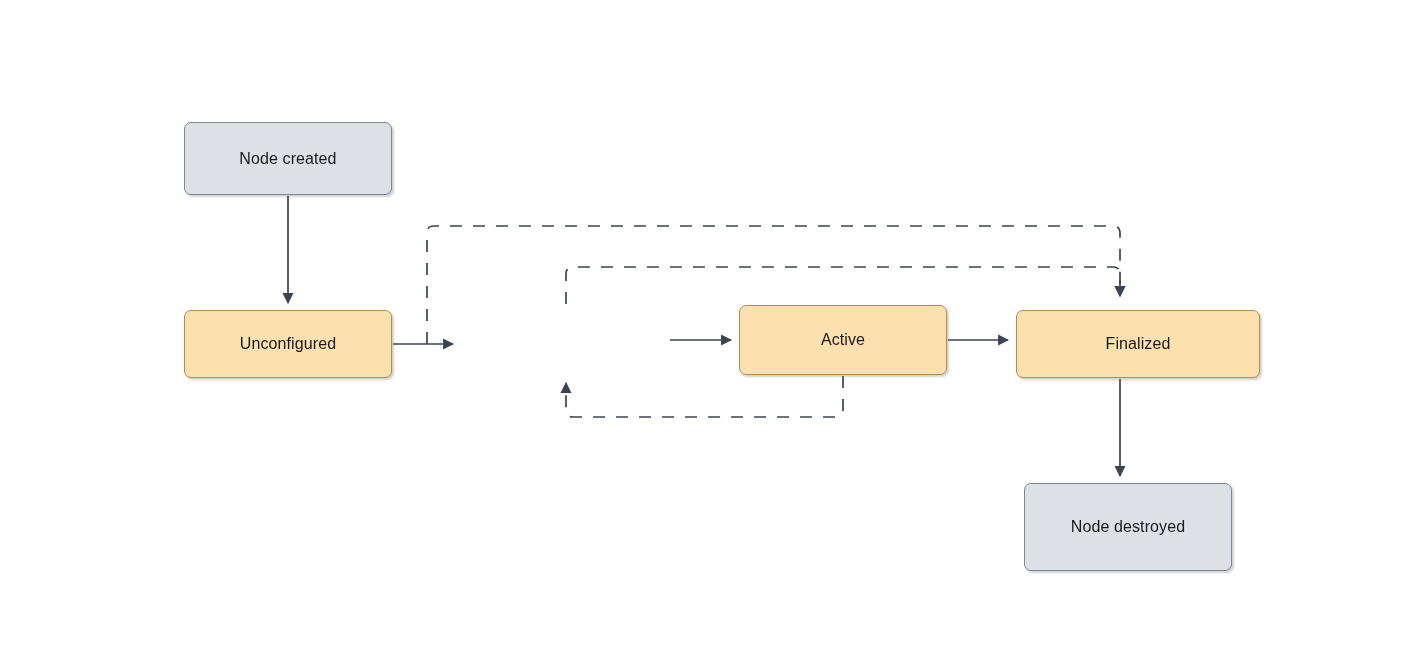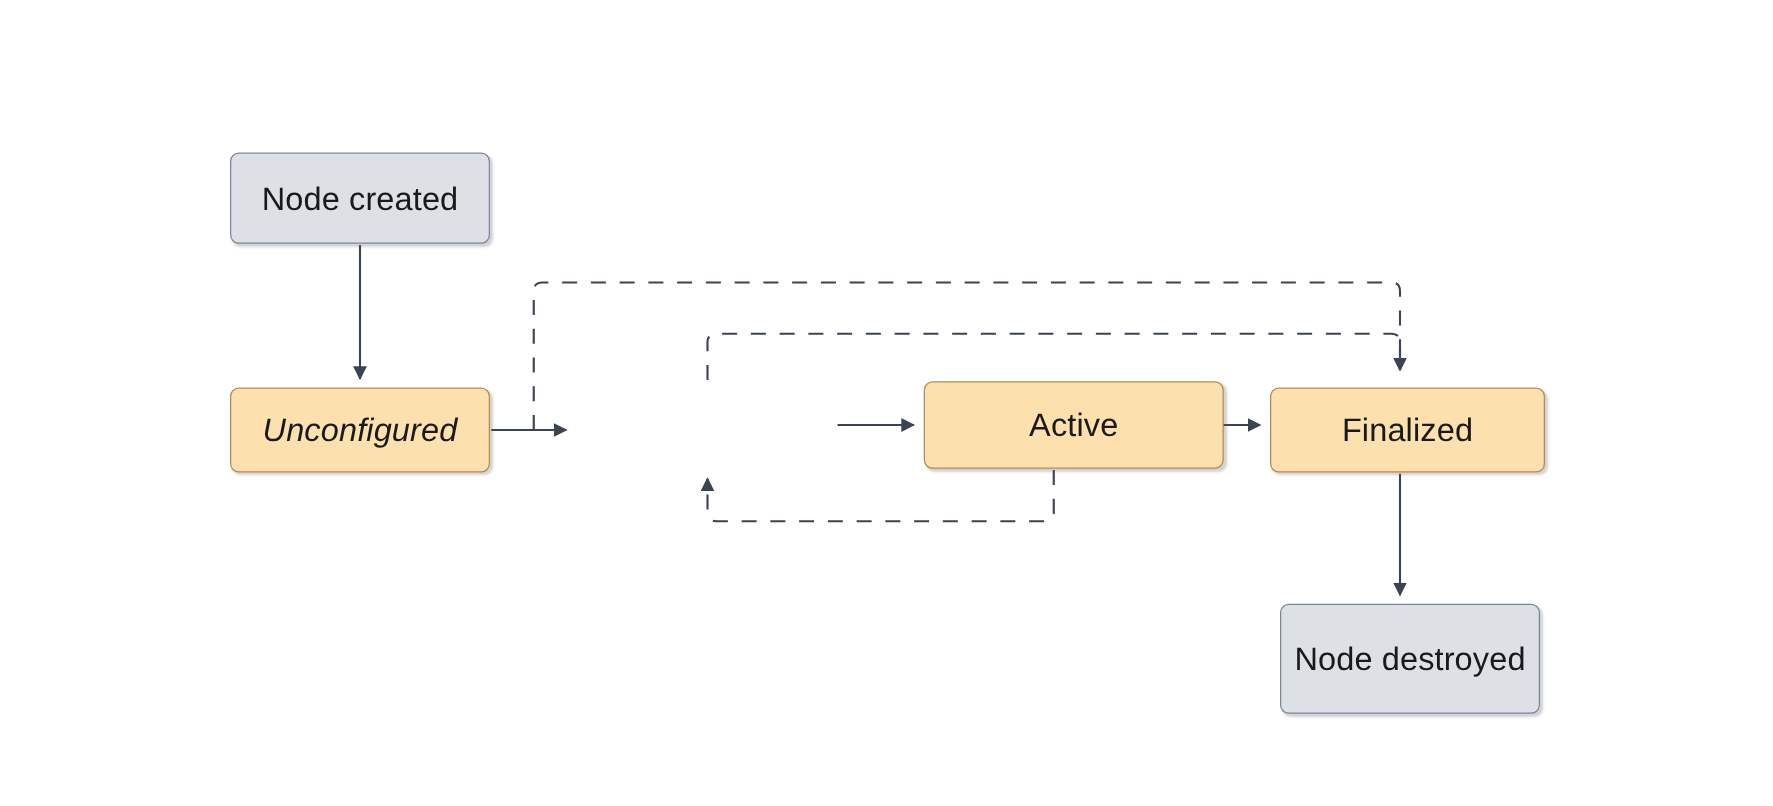--- a/index.html
+++ b/index.html
@@ -24,21 +24,21 @@
     width: 1418px;
     height: 645px;
   }
   .node {
     position: absolute;
     box-sizing: border-box;
     border-radius: 7px;
     display: flex;
     align-items: center;
     justify-content: center;
-    font-size: 26px;
+    font-size: 16px;
     line-height: 1;
     color: #1a1a1a;
     letter-spacing: 0.1px;
     box-shadow: 2px 2px 2px rgba(90, 95, 105, 0.28);
     z-index: 2;
     white-space: nowrap;
   }
   .node.terminal {
     background: #dde1e6;
     border: 1px solid #7d8694;
@@ -77,30 +77,30 @@
       <path stroke-dasharray="12 11" d="M 566 304 L 566 274 Q 566 267 573 267 L 1113 267 Q 1120 267 1120 274 L 1120 296" marker-end="url(#arrow)"></path>
 
       <path stroke-dasharray="12 11" d="M 843 376 L 843 410 Q 843 417 836 417 L 573 417 Q 566 417 566 410 L 566 383" marker-end="url(#arrow)"></path>
     </g>
   </svg>
 
   <div class="node terminal" style="left:184px; top:122px; width:208px; height:73px;">
     <span>Node created</span>
   </div>
 
-  <div class="node state" style="left:184px; top:310px; width:208px; height:68px;font-style:italic;">
+  <div class="node state" style="left:184px; top:310px; width:208px; height:68px;">
     <span>Unconfigured</span>
   </div>
 
 
-  <div class="node state" style="left:739px; top:305px; width:240px; height:70px;justify-content:center;">
+  <div class="node state" style="left:739px; top:305px; width:208px; height:70px;justify-content:center;">
     <span>Active</span>
   </div>
 
-  <div class="node state" style="left:1016px; top:310px; width:220px; height:68px;">
+  <div class="node state" style="left:1016px; top:310px; width:244px; height:68px;">
     <span>Finalized</span>
   </div>
 
   <div class="node terminal" style="left:1024px; top:483px; width:208px; height:88px;">
     <span>Node destroyed</span>
   </div>
 
 </div>
 
 </body></html>

